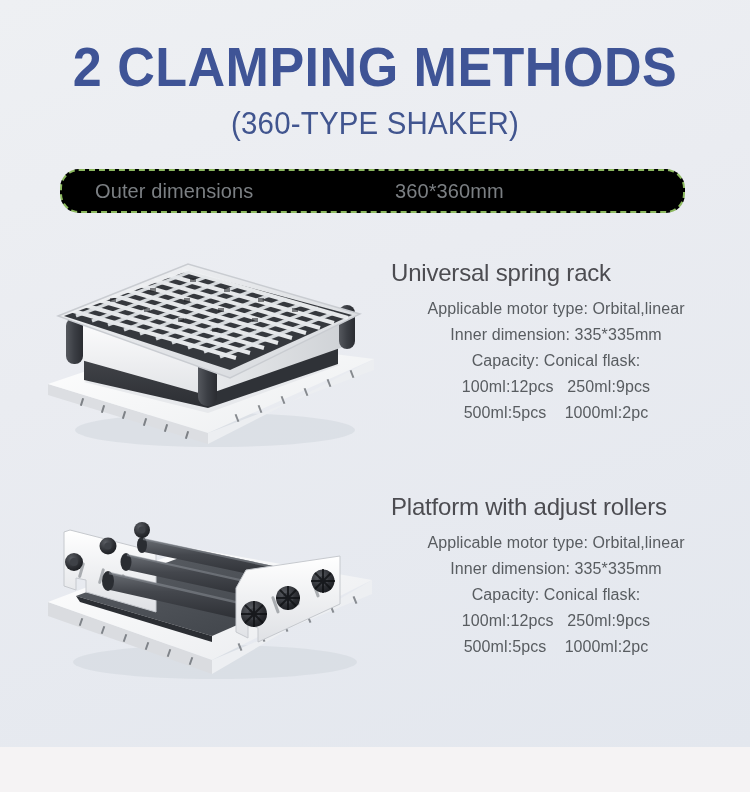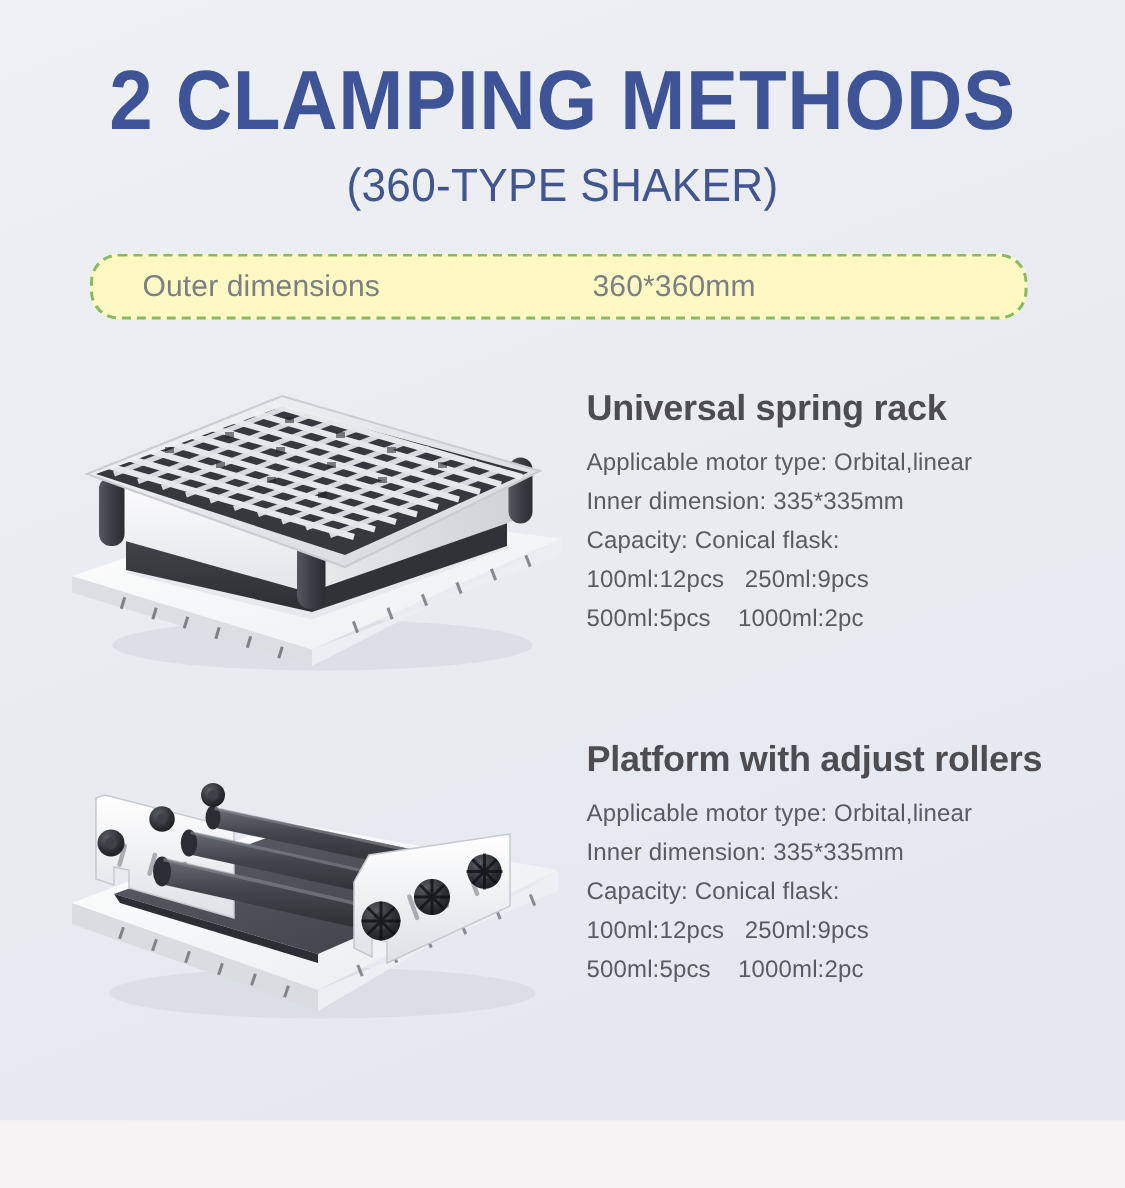--- a/index.html
+++ b/index.html
@@ -49,48 +49,48 @@
     transform:scaleX(0.95);
     transform-origin:center top;
     white-space:nowrap;
   }
 
   
   .dim-banner{
     position:absolute;left:60px;top:169px;
     width:625px;height:44px;
     box-sizing:border-box;
-    background:#fef9c3;
+    background:#000000;
     border:2px dashed #8cb95f;
     border-radius:19px;
     display:flex;align-items:center;
   }
   .dim-label{
     position:absolute;left:33px;
     font-size:20px;color:#7b7f83;letter-spacing:0.1px;
   }
   .dim-value{
     position:absolute;left:333px;
     font-size:20px;color:#7b7f83;letter-spacing:0.1px;text-align:right;
   }
 
   
   .row{position:absolute;left:0;width:750px;}
   .row-1{top:258px;height:215px;}
   .row-2{top:492px;height:215px;padding-left:21px;}
 
   .txt{position:absolute;left:391px;top:0;width:330px;}
   .prod-title{
-    font-size:24px;font-weight:bold;color:#4c4c51;
+    font-size:24px;font-weight:normal;color:#4c4c51;
     letter-spacing:-0.2px;line-height:30px;
     margin:0 0 8px 0;white-space:nowrap;
   }
   .prod-line{
     font-size:16px;color:#585c60;line-height:26px;
-    letter-spacing:0.1px;white-space:pre;
+    letter-spacing:0.1px;white-space:pre;text-align:center;
   }
 
   
   .art{position:absolute;left:40px;top:0;width:340px;height:200px;}
   .art svg{display:block;}
 </style>
 </head>
 <body>
 
 <div id="page">

